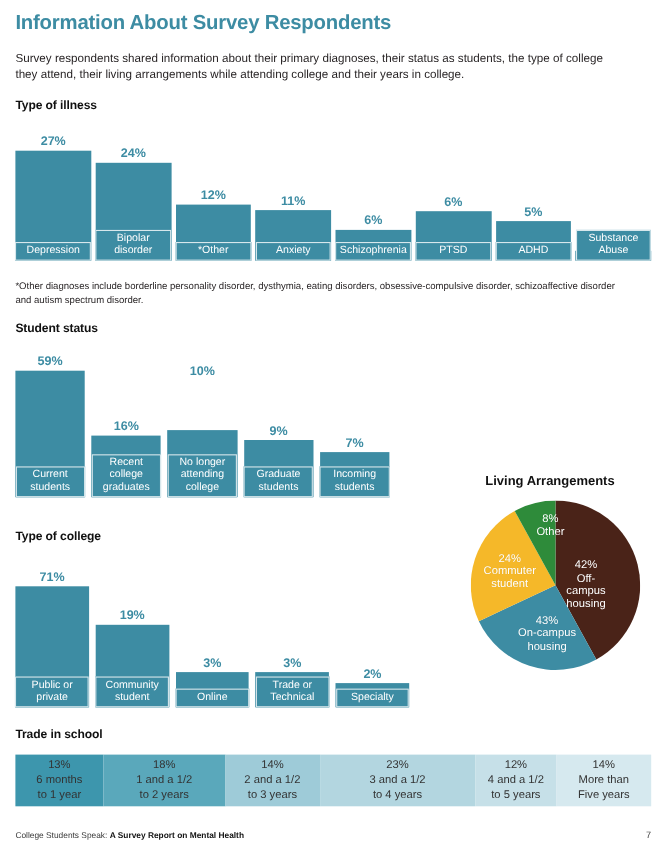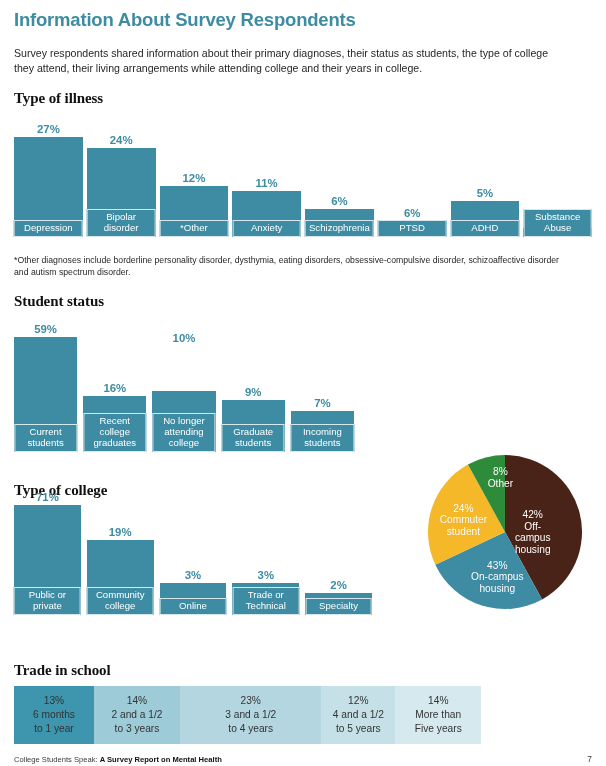--- a/index.html
+++ b/index.html
@@ -33,25 +33,24 @@
     line-height: 1.15;
   }
   .intro {
     font-size: 10.6px;
     line-height: 1.42;
     color: #231f20;
     margin: 16px 0 0 0;
     width: 556px;
   }
   .section-heading {
-    font-size: 15px;
+    font-size: 11px;
     font-weight: bold;
     color: #111111;
     letter-spacing: -0.1px;
-    font-family: Liberation Serif, serif;
   }
   .footnote {
     font-size: 8.7px;
     line-height: 1.34;
     color: #231f20;
     width: 560px;
   }
 
   
   .barchart {
@@ -120,21 +119,21 @@
     text-align: center;
     white-space: pre-line;
     transform: translate(-50%, -50%);
     text-shadow: 0 0 1px rgba(0,0,0,.12);
   }
 
   
   .years-band {
     display: flex;
     width: 578px;
-    height: 58px;
+    height: 47px;
   }
   .years-cell {
     display: flex;
     flex-direction: column;
     align-items: center;
     justify-content: center;
     box-sizing: border-box;
     color: #333333;
     font-size: 10.2px;
     line-height: 1.34;
@@ -197,21 +196,21 @@
         </div>
       </div>
       <div class="bar-col" style="left: 291px; width: 68.75px;">
         <div class="bar-value">6%</div>
         <div class="bar-rect" style="height: 28px;">
           <div class="bar-label">Schizophrenia</div>
         </div>
       </div>
       <div class="bar-col" style="left: 363.75px; width: 68.75px;">
         <div class="bar-value">6%</div>
-        <div class="bar-rect" style="height: 16px;">
+        <div class="bar-rect" style="height: 45px;">
           <div class="bar-label">PTSD</div>
         </div>
       </div>
       <div class="bar-col" style="left: 436.5px; width: 68.75px;">
         <div class="bar-value">5%</div>
         <div class="bar-rect" style="height: 36px;">
           <div class="bar-label">ADHD</div>
         </div>
       </div>
       <div class="bar-col" style="left: 509.25px; width: 68.75px;">
@@ -262,33 +261,33 @@
         <div class="bar-value">7%</div>
         <div class="bar-rect" style="height: 41px;">
           <div class="bar-label">Incoming
 students</div>
         </div>
       </div>
     </div>
 
   <div class="section-heading" style="position:absolute; left:14px; top:473px;">Type of college</div>
 
-  <div class="barchart" id="college-chart" style="position:absolute; left:14px; top:474px; height:132px; width:358px;">
+  <div class="barchart" id="college-chart" style="position:absolute; left:14px; top:502px; height:132px; width:358px;">
       <div class="bar-col" style="left: 0px; width: 66.8px;">
         <div class="bar-value">71%</div>
         <div class="bar-rect" style="height: 110px;">
           <div class="bar-label">Public or
 private</div>
         </div>
       </div>
       <div class="bar-col" style="left: 72.8px; width: 66.8px;">
         <div class="bar-value">19%</div>
         <div class="bar-rect" style="height: 75px;">
           <div class="bar-label">Community
-college</div>
+student</div>
         </div>
       </div>
       <div class="bar-col" style="left: 145.6px; width: 66.8px;">
         <div class="bar-value">3%</div>
         <div class="bar-rect" style="height: 32px;">
           <div class="bar-label">Online</div>
         </div>
       </div>
       <div class="bar-col" style="left: 218.4px; width: 66.8px;">
         <div class="bar-value">3%</div>
@@ -298,20 +297,21 @@
         </div>
       </div>
       <div class="bar-col" style="left: 291.2px; width: 66.8px;">
         <div class="bar-value">2%</div>
         <div class="bar-rect" style="height: 22px;">
           <div class="bar-label">Specialty</div>
         </div>
       </div>
     </div>
 
+  <div class="pie-title" style="position:absolute; left:400px; top:421px; width:200px;">Living Arrangements</div>
 
   <div class="pie-wrap" id="pie-chart" style="position:absolute; left:428px; top:446px; width:154px; height:154px;">
       <svg width="154" height="154" class="pie-svg">
         <path d="M 77 77 L 77 0 A 77 77 0 0 1 114.0950329058321 144.47561436337747 Z" fill="#4a2318"></path>
         <path d="M 77 77 L 114.0950329058321 144.47561436337747 A 77 77 0 0 1 7.3283169601164815 109.78500545051055 Z" fill="#3d8ca3"></path>
         <path d="M 77 77 L 7.3283169601164815 109.78500545051055 A 77 77 0 0 1 39.90496709416792 9.524385636622497 Z" fill="#f5b829"></path>
         <path d="M 77 77 L 39.90496709416792 9.524385636622497 A 77 77 0 0 1 76.99999999999999 0 Z" fill="#2e8b3a"></path>
       </svg>
       <div class="pie-label" style="left: 68%; top: 50%;">42%
 Off-campus
@@ -324,20 +324,22 @@
 student</div>
       <div class="pie-label" style="left: 47%; top: 15%;">8%
 Other</div>
     </div>
 
   <div class="section-heading" style="position:absolute; left:14px; top:653px;">Trade in school</div>
 
   <div class="years-band" id="years-band" style="position:absolute; left:14px; top:677px;">
       <div class="years-cell" style="flex: 0 0 13.8298%; background: rgb(61, 150, 173);"><div class="years-pct">13%</div><div>6 months
 to 1 year</div></div>
+      <div class="years-cell" style="flex: 0 0 19.1489%; background: rgb(90, 168, 187);"><div class="years-pct">18%</div><div>1 and a 1/2
+to 2 years</div></div>
       <div class="years-cell" style="flex: 0 0 14.8936%; background: rgb(158, 203, 216);"><div class="years-pct">14%</div><div>2 and a 1/2
 to 3 years</div></div>
       <div class="years-cell" style="flex: 0 0 24.4681%; background: rgb(179, 214, 224);"><div class="years-pct">23%</div><div>3 and a 1/2
 to 4 years</div></div>
       <div class="years-cell" style="flex: 0 0 12.766%; background: rgb(198, 224, 232);"><div class="years-pct">12%</div><div>4 and a 1/2
 to 5 years</div></div>
       <div class="years-cell" style="flex: 0 0 14.8936%; background: rgb(214, 233, 239);"><div class="years-pct">14%</div><div>More than
 Five years</div></div>
     </div>
 

